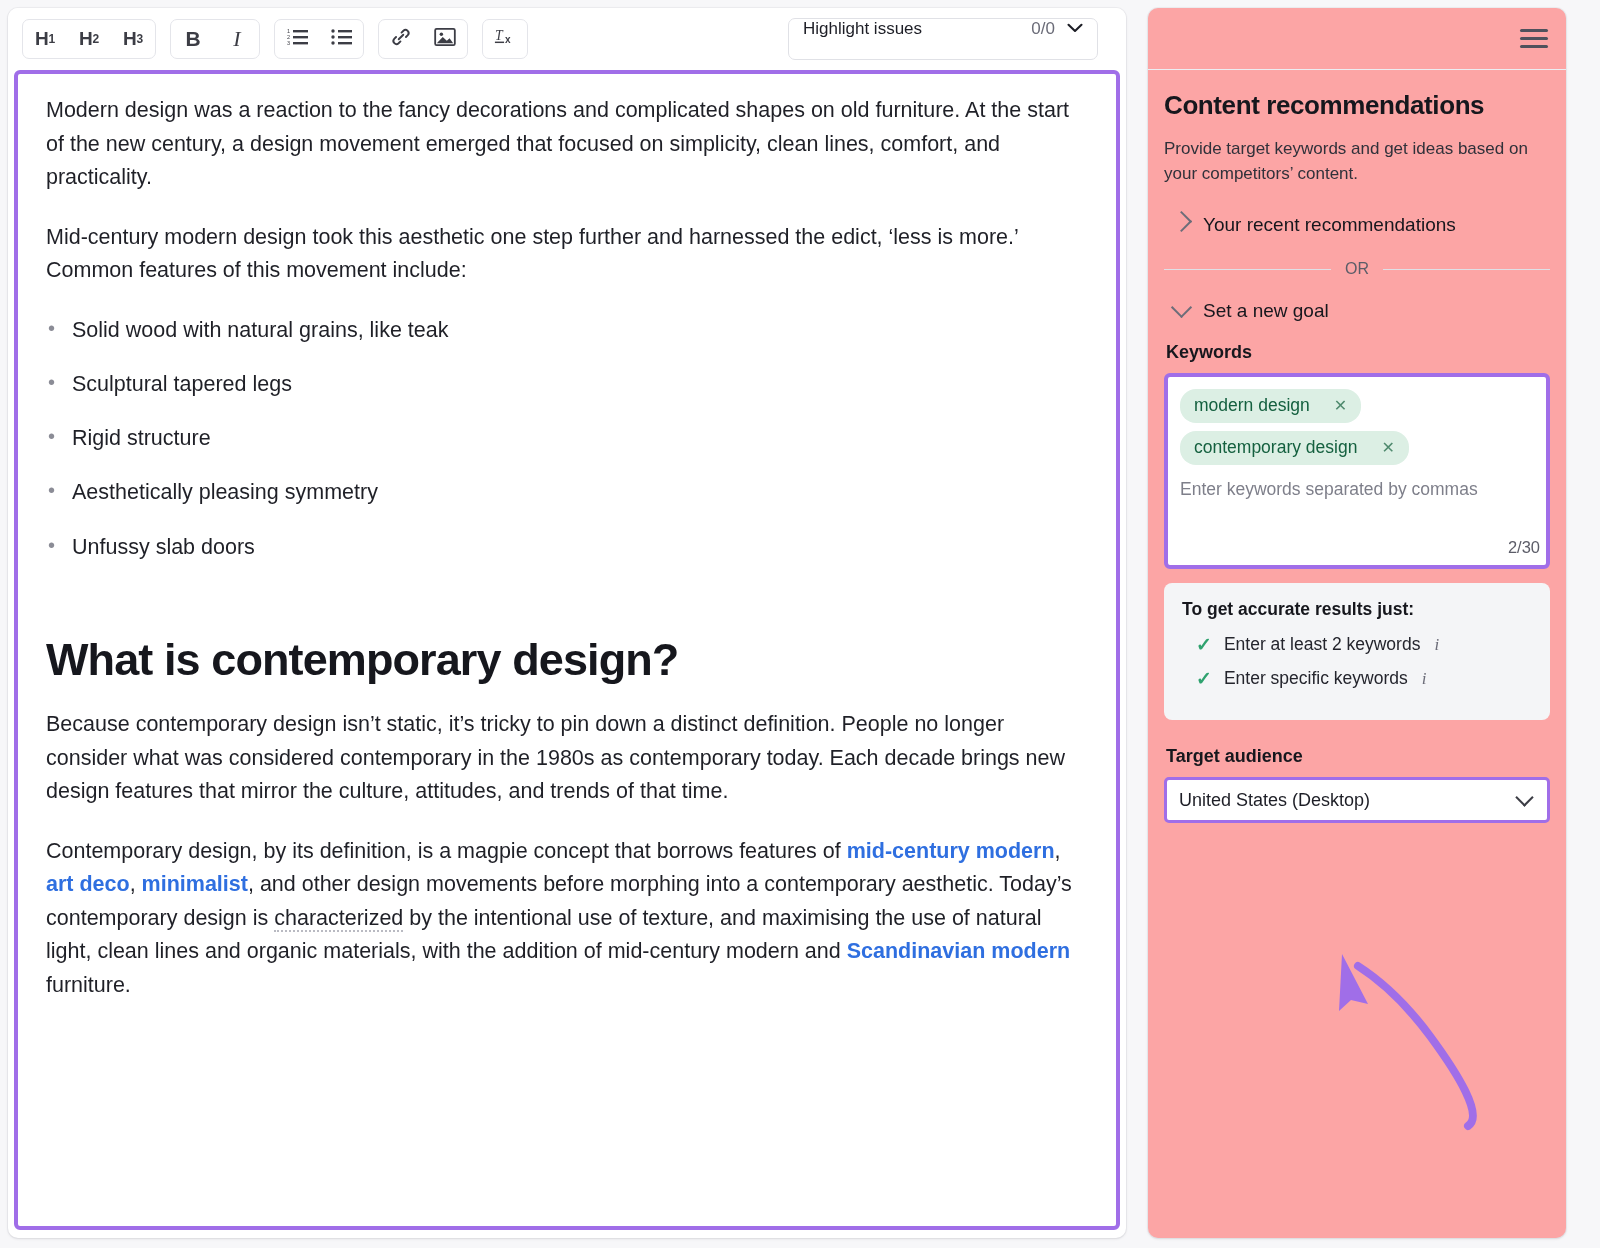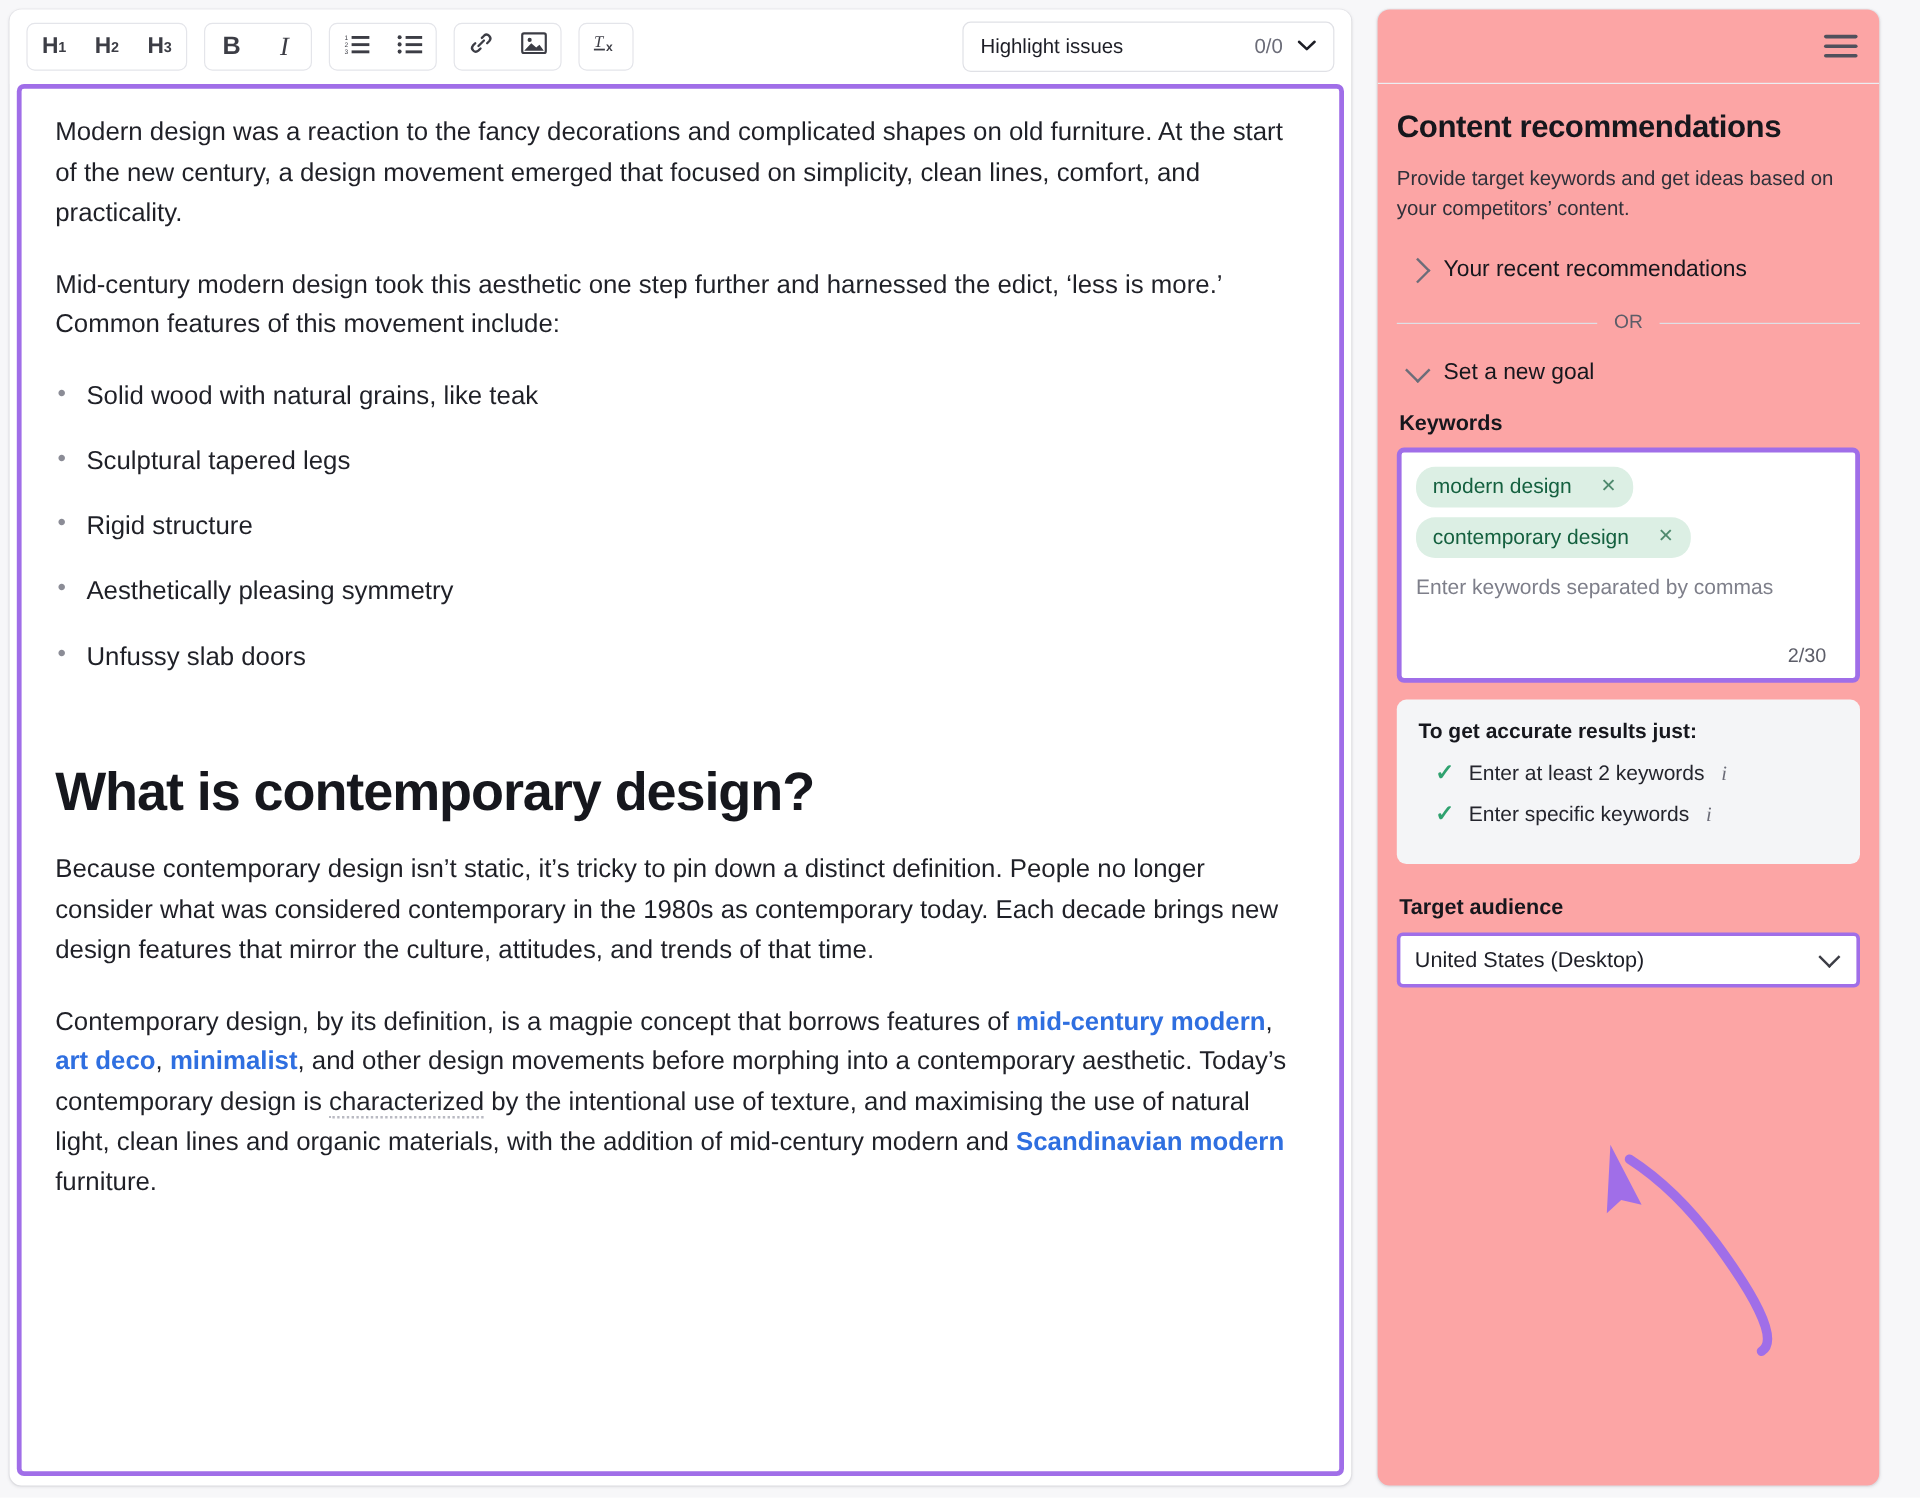--- a/index.html
+++ b/index.html
@@ -75,25 +75,26 @@
   .tb-bold { font-weight: 700; font-size: 21px; font-family: "Liberation Sans", sans-serif;}
   .tb-italic { font-style: italic; font-size: 22px; font-family: "Liberation Serif", serif; }
   .tb-spacer { flex: 1; }
 
   .highlight-select {
     width: 310px;
     height: 42px;
     border: 1px solid #e0e1e6;
     border-radius: 7px;
     display: flex;
-    align-items: center;
+    align-items: flex-start;
     padding: 0 14px;
     box-sizing: border-box;
     background: #fff;
     cursor: pointer;
+    margin-right: 14px;
   }
   .hs-label {
     font-size: 17px;
     color: #1d1e26;
     flex: 1;
   }
   .hs-count {
     font-size: 17px;
     color: #6b6c78;
     margin-right: 12px;
@@ -213,21 +214,21 @@
     letter-spacing: -0.4px;
   }
   .side-sub {
     font-size: 17px;
     line-height: 1.45;
     color: #30313a;
     margin: 12px 0 24px 0;
   }
   .collapse-row {
     display: flex;
-    align-items: center;
+    align-items: flex-start;
     gap: 14px;
     cursor: pointer;
     padding: 4px 0 4px 10px;
   }
   .chev {
     width: 13px;
     height: 13px;
     border-right: 2.6px solid #6c6d79;
     border-bottom: 2.6px solid #6c6d79;
     flex: 0 0 auto;
@@ -288,21 +289,21 @@
     line-height: 1;
     font-weight: 500;
   }
   .kw-placeholder {
     font-size: 17.5px;
     color: #7e7f8a;
     margin-top: 6px;
   }
   .kw-counter {
     position: absolute;
-    right: 24px;
+    right: 6px;
     bottom: 8px;
     font-size: 16.5px;
     color: #5c5d68;
   }
 
   .tips-box {
     background: #f4f5f7;
     border-radius: 8px;
     padding: 16px 18px 18px 18px;
     margin-top: 14px;

